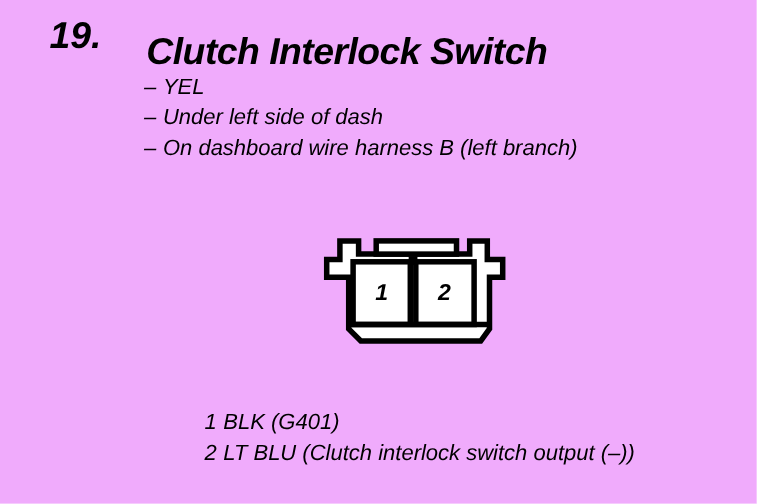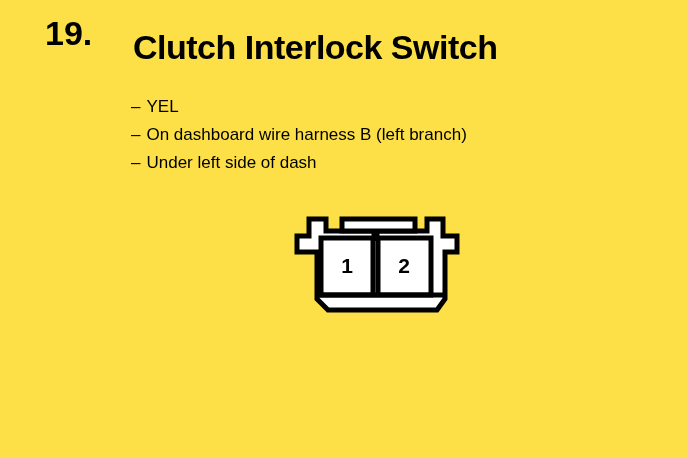--- a/index.html
+++ b/index.html
@@ -1,23 +1,24 @@
 <!DOCTYPE html>
 <html><head>
 <meta charset="utf-8">
 <style>
   html, body { margin: 0; padding: 0; background: #ffffff; }
   .page {
     position: relative;
     width: 688px;
     height: 458px;
-    background: #fde047;
+    background: #f0abfc;
     color: #000000;
     font-family: "Liberation Sans", sans-serif;
     overflow: hidden;
+    font-style: italic;
   }
   .title-num {
     position: absolute;
     left: 45px;
     top: 16px;
     font-size: 34px;
     font-weight: bold;
     line-height: 34px;
     white-space: nowrap;
   }
@@ -28,23 +29,22 @@
     font-size: 34px;
     font-weight: bold;
     line-height: 34px;
     letter-spacing: -0.5px;
     white-space: nowrap;
   }
   .notes {
     position: absolute;
     left: 131px;
     top: 65px;
-    font-size: 17px;
+    font-size: 20px;
     line-height: 28px;
-    margin-top: 28px;
   }
   .note-line { white-space: nowrap; }
   .bullet { display: inline-block; margin-right: 6px; }
   .connector-svg {
     position: absolute;
     left: 290px;
     top: 210px;
   }
   .pin-digit {
     font-family: "Liberation Sans", sans-serif;
@@ -64,35 +64,39 @@
 </head>
 <body>
 
 <div class="page">
 
   <div class="title-num">19.</div>
   <div class="title-text">Clutch Interlock Switch</div>
 
   <div class="notes">
     <div class="note-line"><span class="bullet">–</span><span>YEL</span></div>
+    <div class="note-line"><span class="bullet">–</span><span>Under left side of dash</span></div>
     <div class="note-line"><span class="bullet">–</span><span>On dashboard wire harness B (left branch)</span></div>
-    <div class="note-line"><span class="bullet">–</span><span>Under left side of dash</span></div>
   </div>
 
   <svg class="connector-svg" width="175" height="110" viewBox="290 210 175 110" xmlns="http://www.w3.org/2000/svg">
 
     <path d="M297,236 H309 V219 H326 V231 H427 V219 H443 V236 H457 V252 H445 V299 L437,310 H328 L317,299 V252 H297 Z" fill="#ffffff" stroke="#000000" stroke-width="5"></path>
 
     <rect x="342" y="219" width="73" height="12" fill="#ffffff" stroke="#000000" stroke-width="5"></rect>
 
     <line x1="375.5" y1="233" x2="375.5" y2="241" stroke="#000000" stroke-width="8"></line>
 
     <rect x="321" y="238" width="52" height="57" fill="#ffffff" stroke="#000000" stroke-width="5"></rect>
     <rect x="378" y="238" width="53" height="57" fill="#ffffff" stroke="#000000" stroke-width="5"></rect>
 
     <line x1="319" y1="295" x2="443" y2="295" stroke="#000000" stroke-width="5"></line>
 
     <text class="pin-digit" x="347" y="273" text-anchor="middle" fill="#000000">1</text>
     <text class="pin-digit" x="404" y="273" text-anchor="middle" fill="#000000">2</text>
   </svg>
 
+  <div class="legend">
+    <div class="legend-line"><span class="legend-pin">1</span><span>BLK (G401)</span></div>
+    <div class="legend-line"><span class="legend-pin">2</span><span>LT BLU (Clutch interlock switch output (–))</span></div>
+  </div>
 
 </div>
 
 </body></html>

